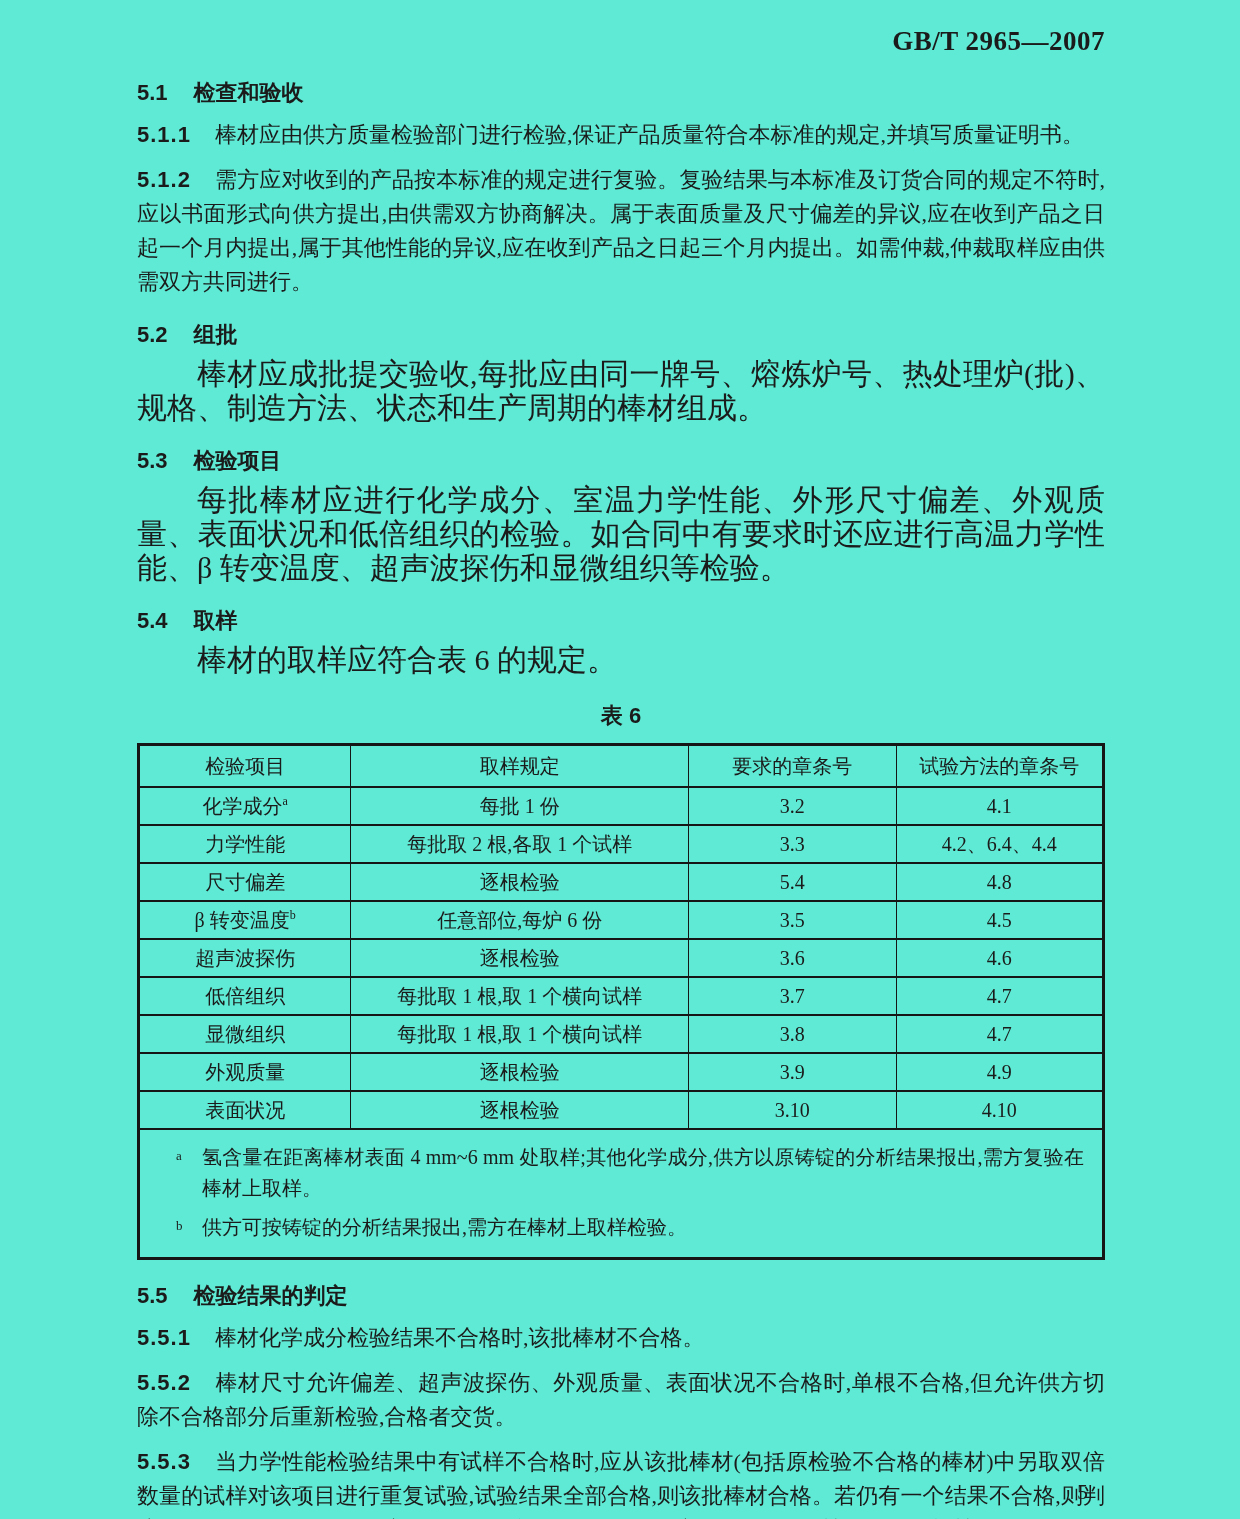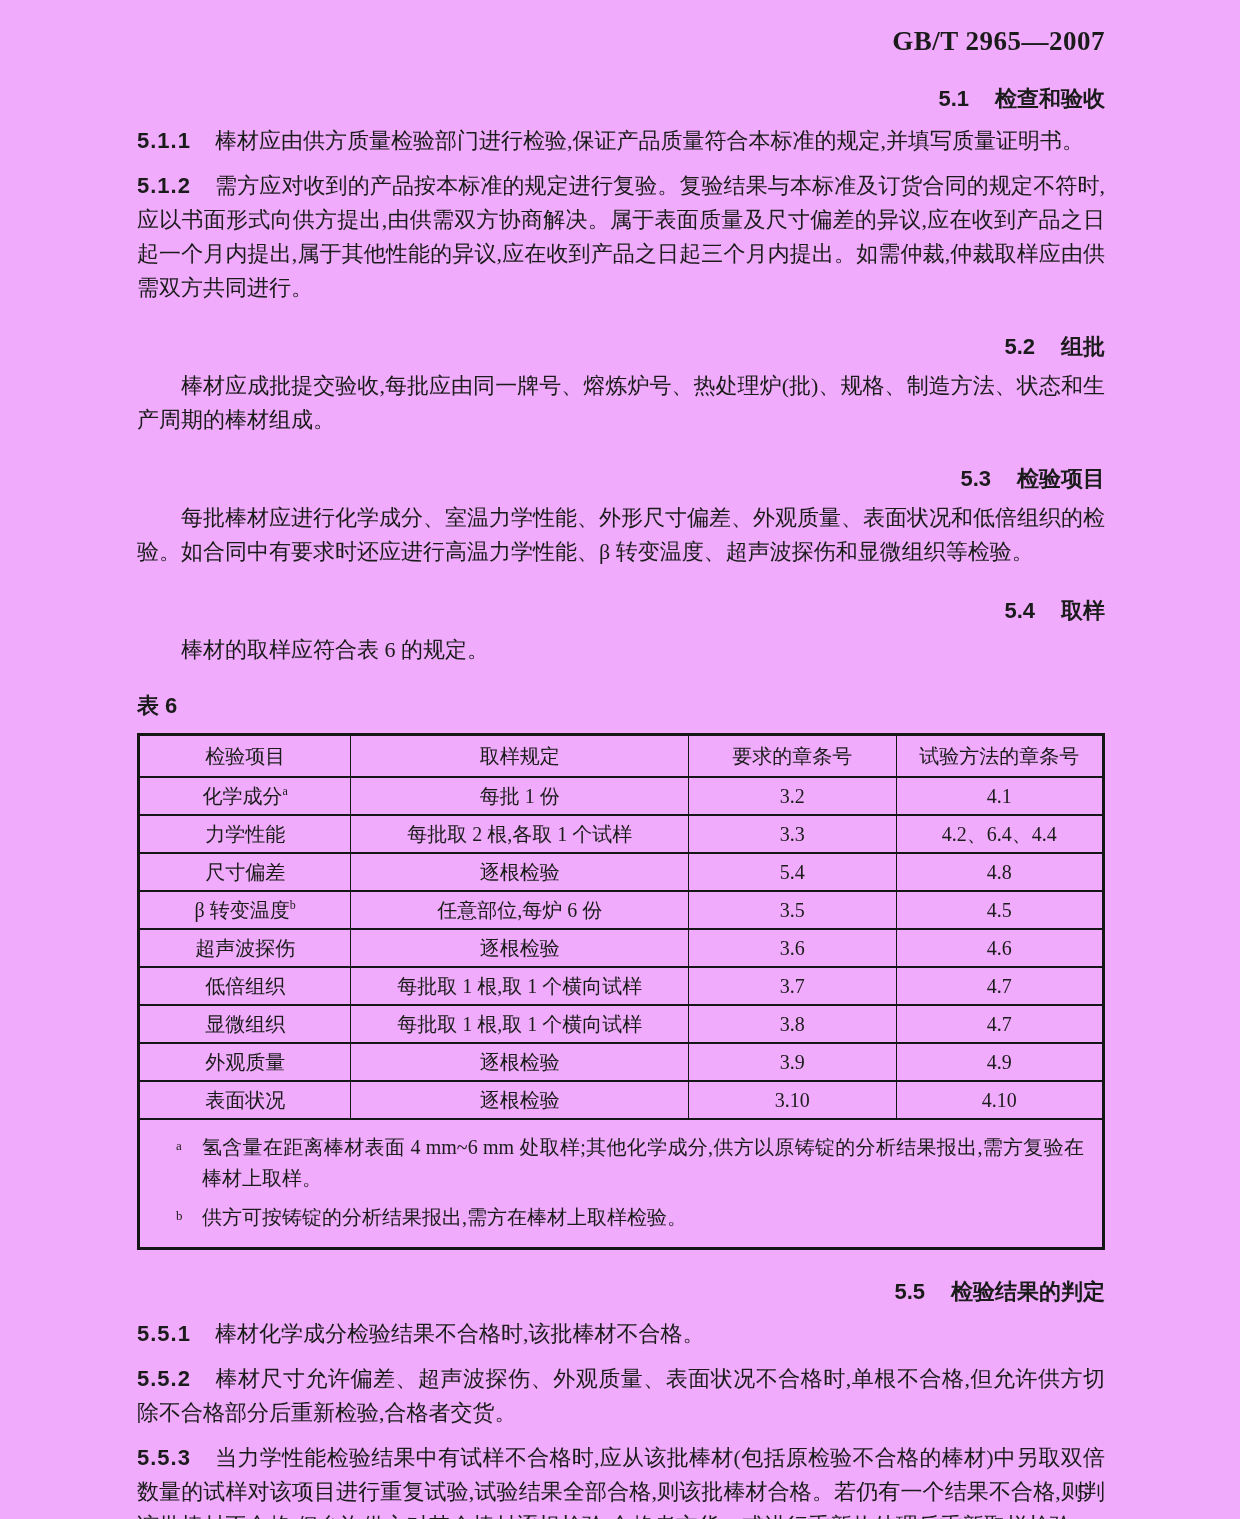--- a/index.html
+++ b/index.html
@@ -1,21 +1,21 @@
 <!DOCTYPE html>
 <html lang="zh"><head>
 <meta charset="utf-8">
 <style>
   html, body { margin: 0; padding: 0; background: #e8e8e8; }
   .page {
     position: relative;
     width: 1240px;
     height: 1519px;
     margin: 0 auto;
-    background: #f0abfc;
+    background: #5eead4;
     color: #1b1b1b;
     box-sizing: border-box;
     padding: 26px 135px 0 137px;
     overflow: hidden;
     font-family: "Liberation Serif", "DejaVu Serif", serif;
   }
   .doc-number {
     text-align: right;
     font-family: "Liberation Serif", "DejaVu Serif", serif;
     font-weight: bold;
@@ -23,42 +23,43 @@
     letter-spacing: 0.5px;
   }
   .h-sec {
     font-family: "Liberation Sans", "DejaVu Sans", sans-serif;
     font-weight: bold;
     font-size: 23px;
     margin: 0;
     line-height: 28px;
   }
   .h2-sec { margin-top: 44px; }
-  .h3-sec { margin-top: 28px; font-size: 22px; text-align: right; }
+  .h3-sec { margin-top: 22px; font-size: 22px; }
   .h-num { margin-right: 26px; }
   .clause {
     margin: 11px 0 0 0;
     font-size: 22px;
     line-height: 34px;
     text-align: justify;
   }
   .c-num {
     font-family: "Liberation Sans", "DejaVu Sans", sans-serif;
     margin-right: 24px;
     letter-spacing: 1px;
     font-weight: bold;
   }
   .para {
     margin: 8px 0 0 0;
-    font-size: 22px;
+    font-size: 30px;
     line-height: 34px;
     text-align: justify;
     text-indent: 2em;
   }
   .table-title {
+    text-align: center;
     font-family: "Liberation Sans", "DejaVu Sans", sans-serif;
     font-weight: bold;
     font-size: 22px;
     margin: 24px 0 12px 0;
   }
   table.t6 {
     width: 100%;
     border-collapse: collapse;
     border: 3px solid #161616;
     font-size: 20px;

